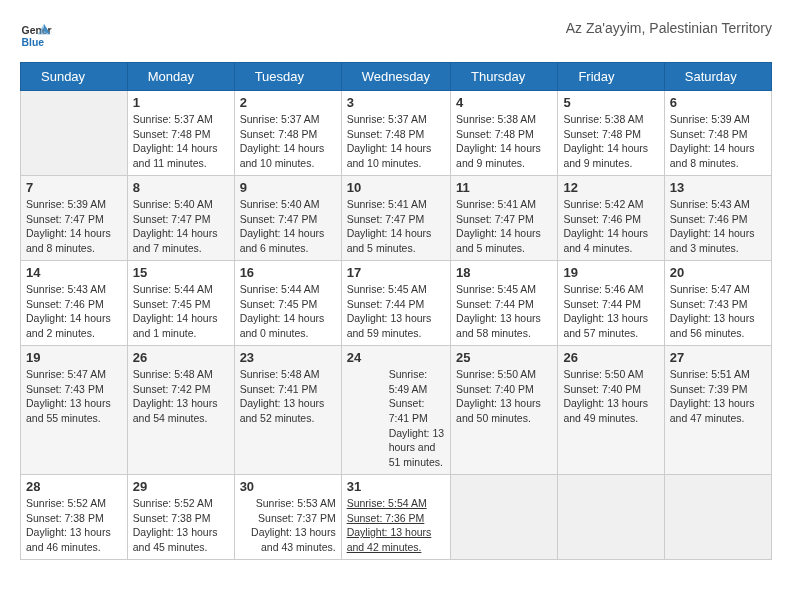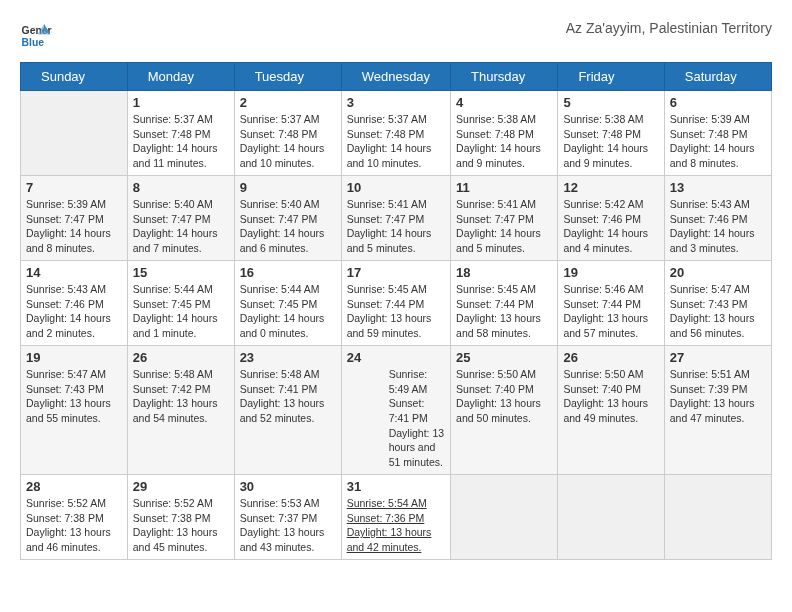--- a/index.html
+++ b/index.html
@@ -289,21 +289,21 @@
 Daylight: 13 hours and 46 minutes.</div>
         </td>
         <td>
           <span class="day-number">29</span>
           <div class="day-info" style="white-space: pre-line;">Sunrise: 5:52 AM
 Sunset: 7:38 PM
 Daylight: 13 hours and 45 minutes.</div>
         </td>
         <td>
           <span class="day-number">30</span>
-          <div class="day-info" style="white-space: pre-line;">Sunrise: 5:53 AM
+          <div class="day-info" style="white-space: pre-line; text-align: right;">Sunrise: 5:53 AM
 Sunset: 7:37 PM
 Daylight: 13 hours and 43 minutes.</div>
         </td>
         <td>
           <span class="day-number">31</span>
           <div class="day-info" style="white-space: pre-line; text-decoration: underline;">Sunrise: 5:54 AM
 Sunset: 7:36 PM
 Daylight: 13 hours and 42 minutes.</div>
         </td>
         <td class="empty"></td>

